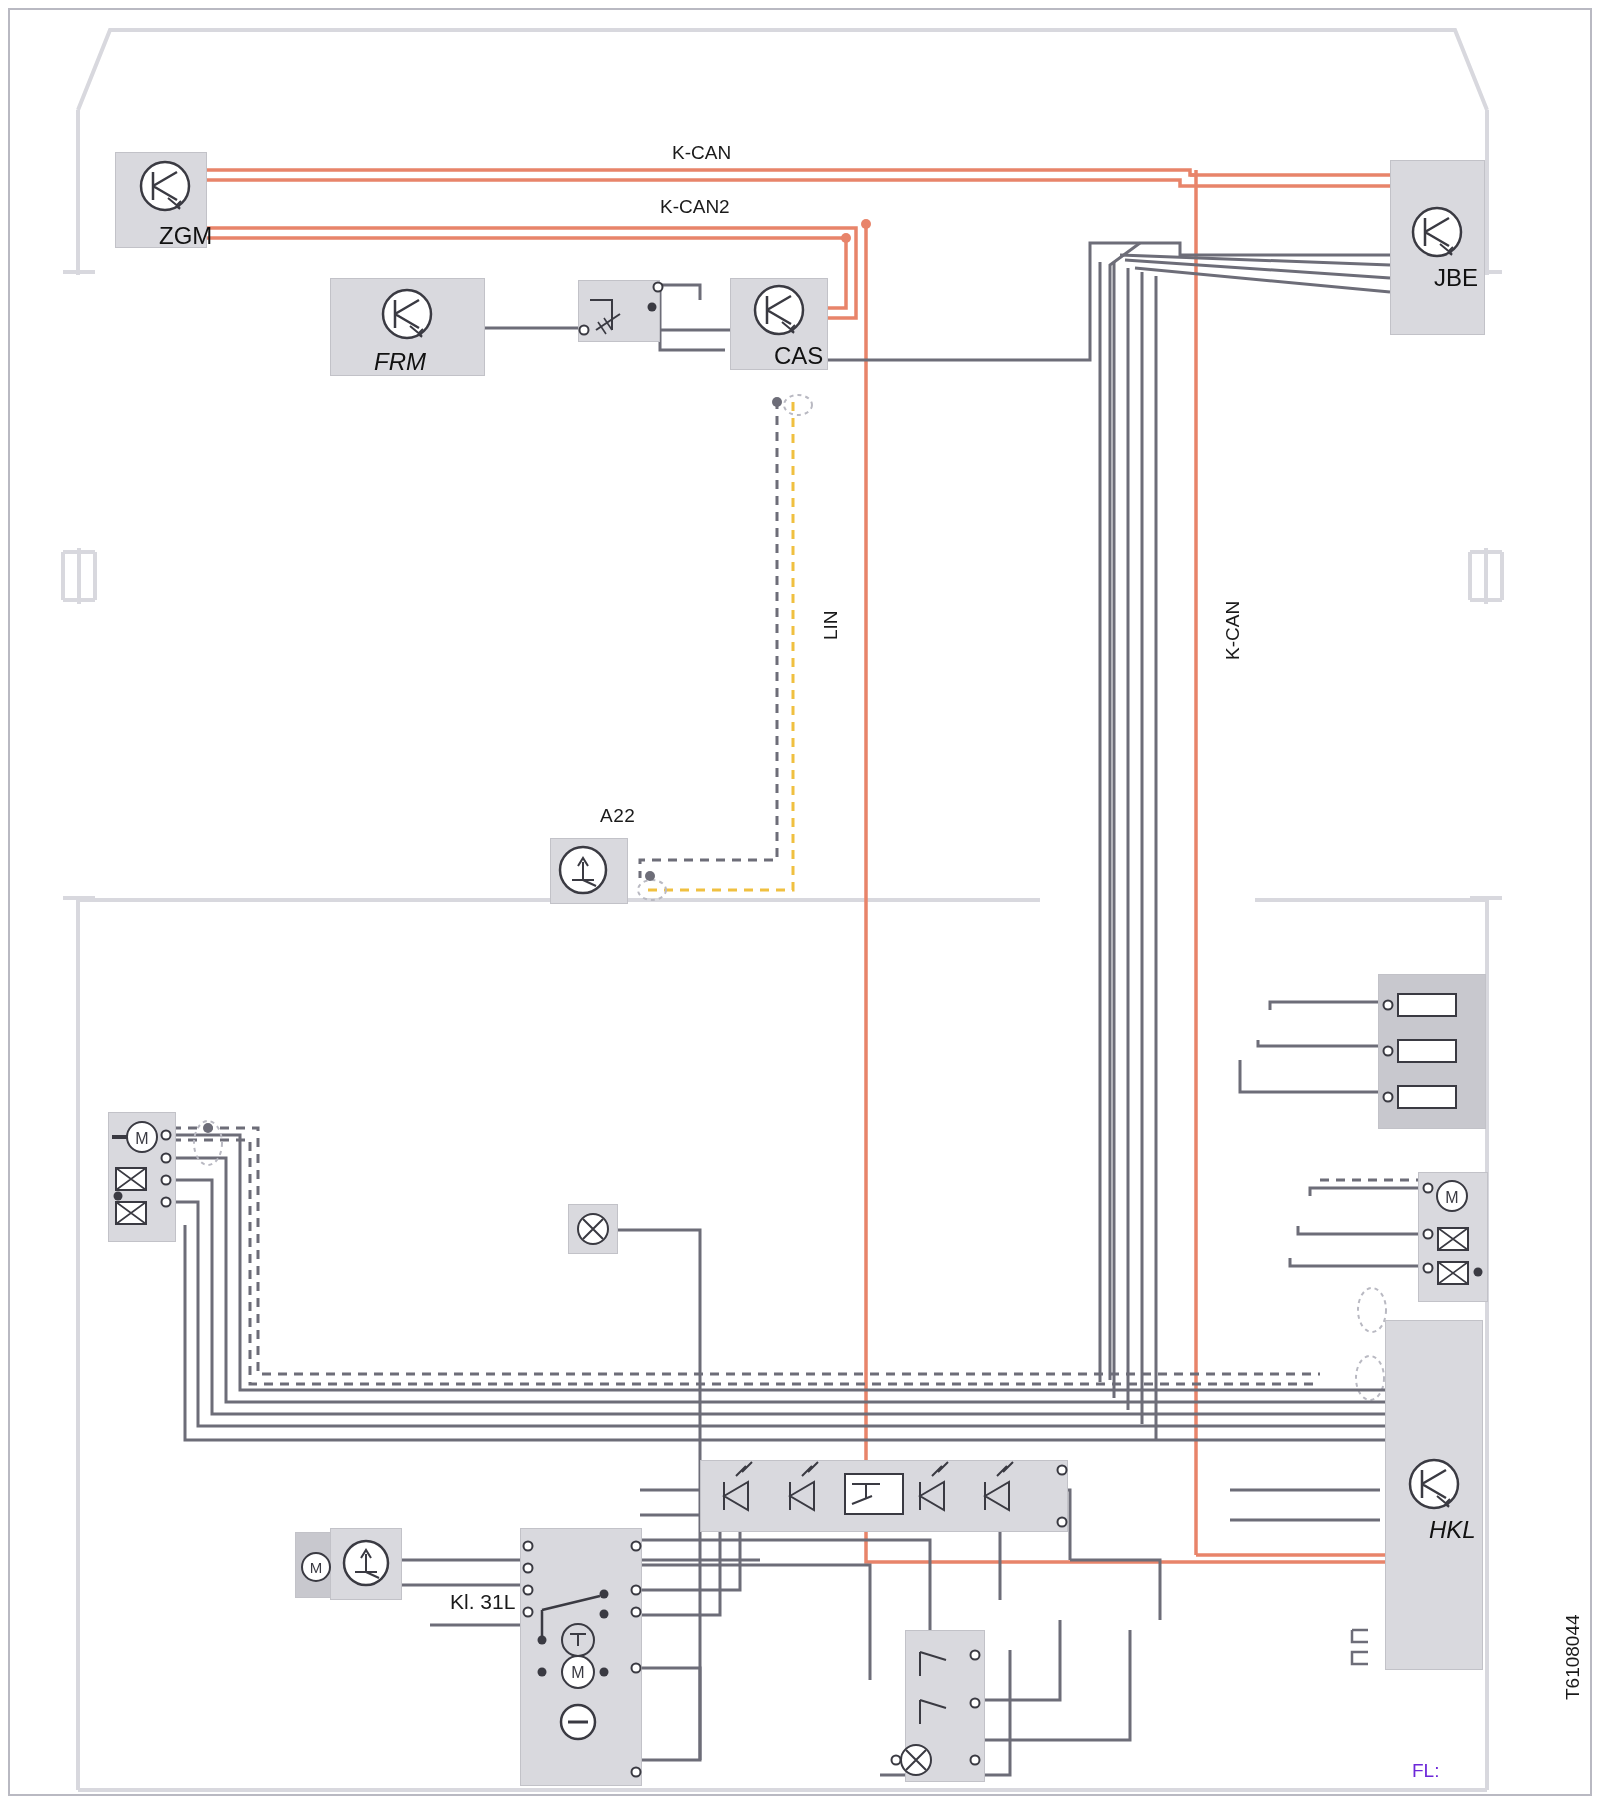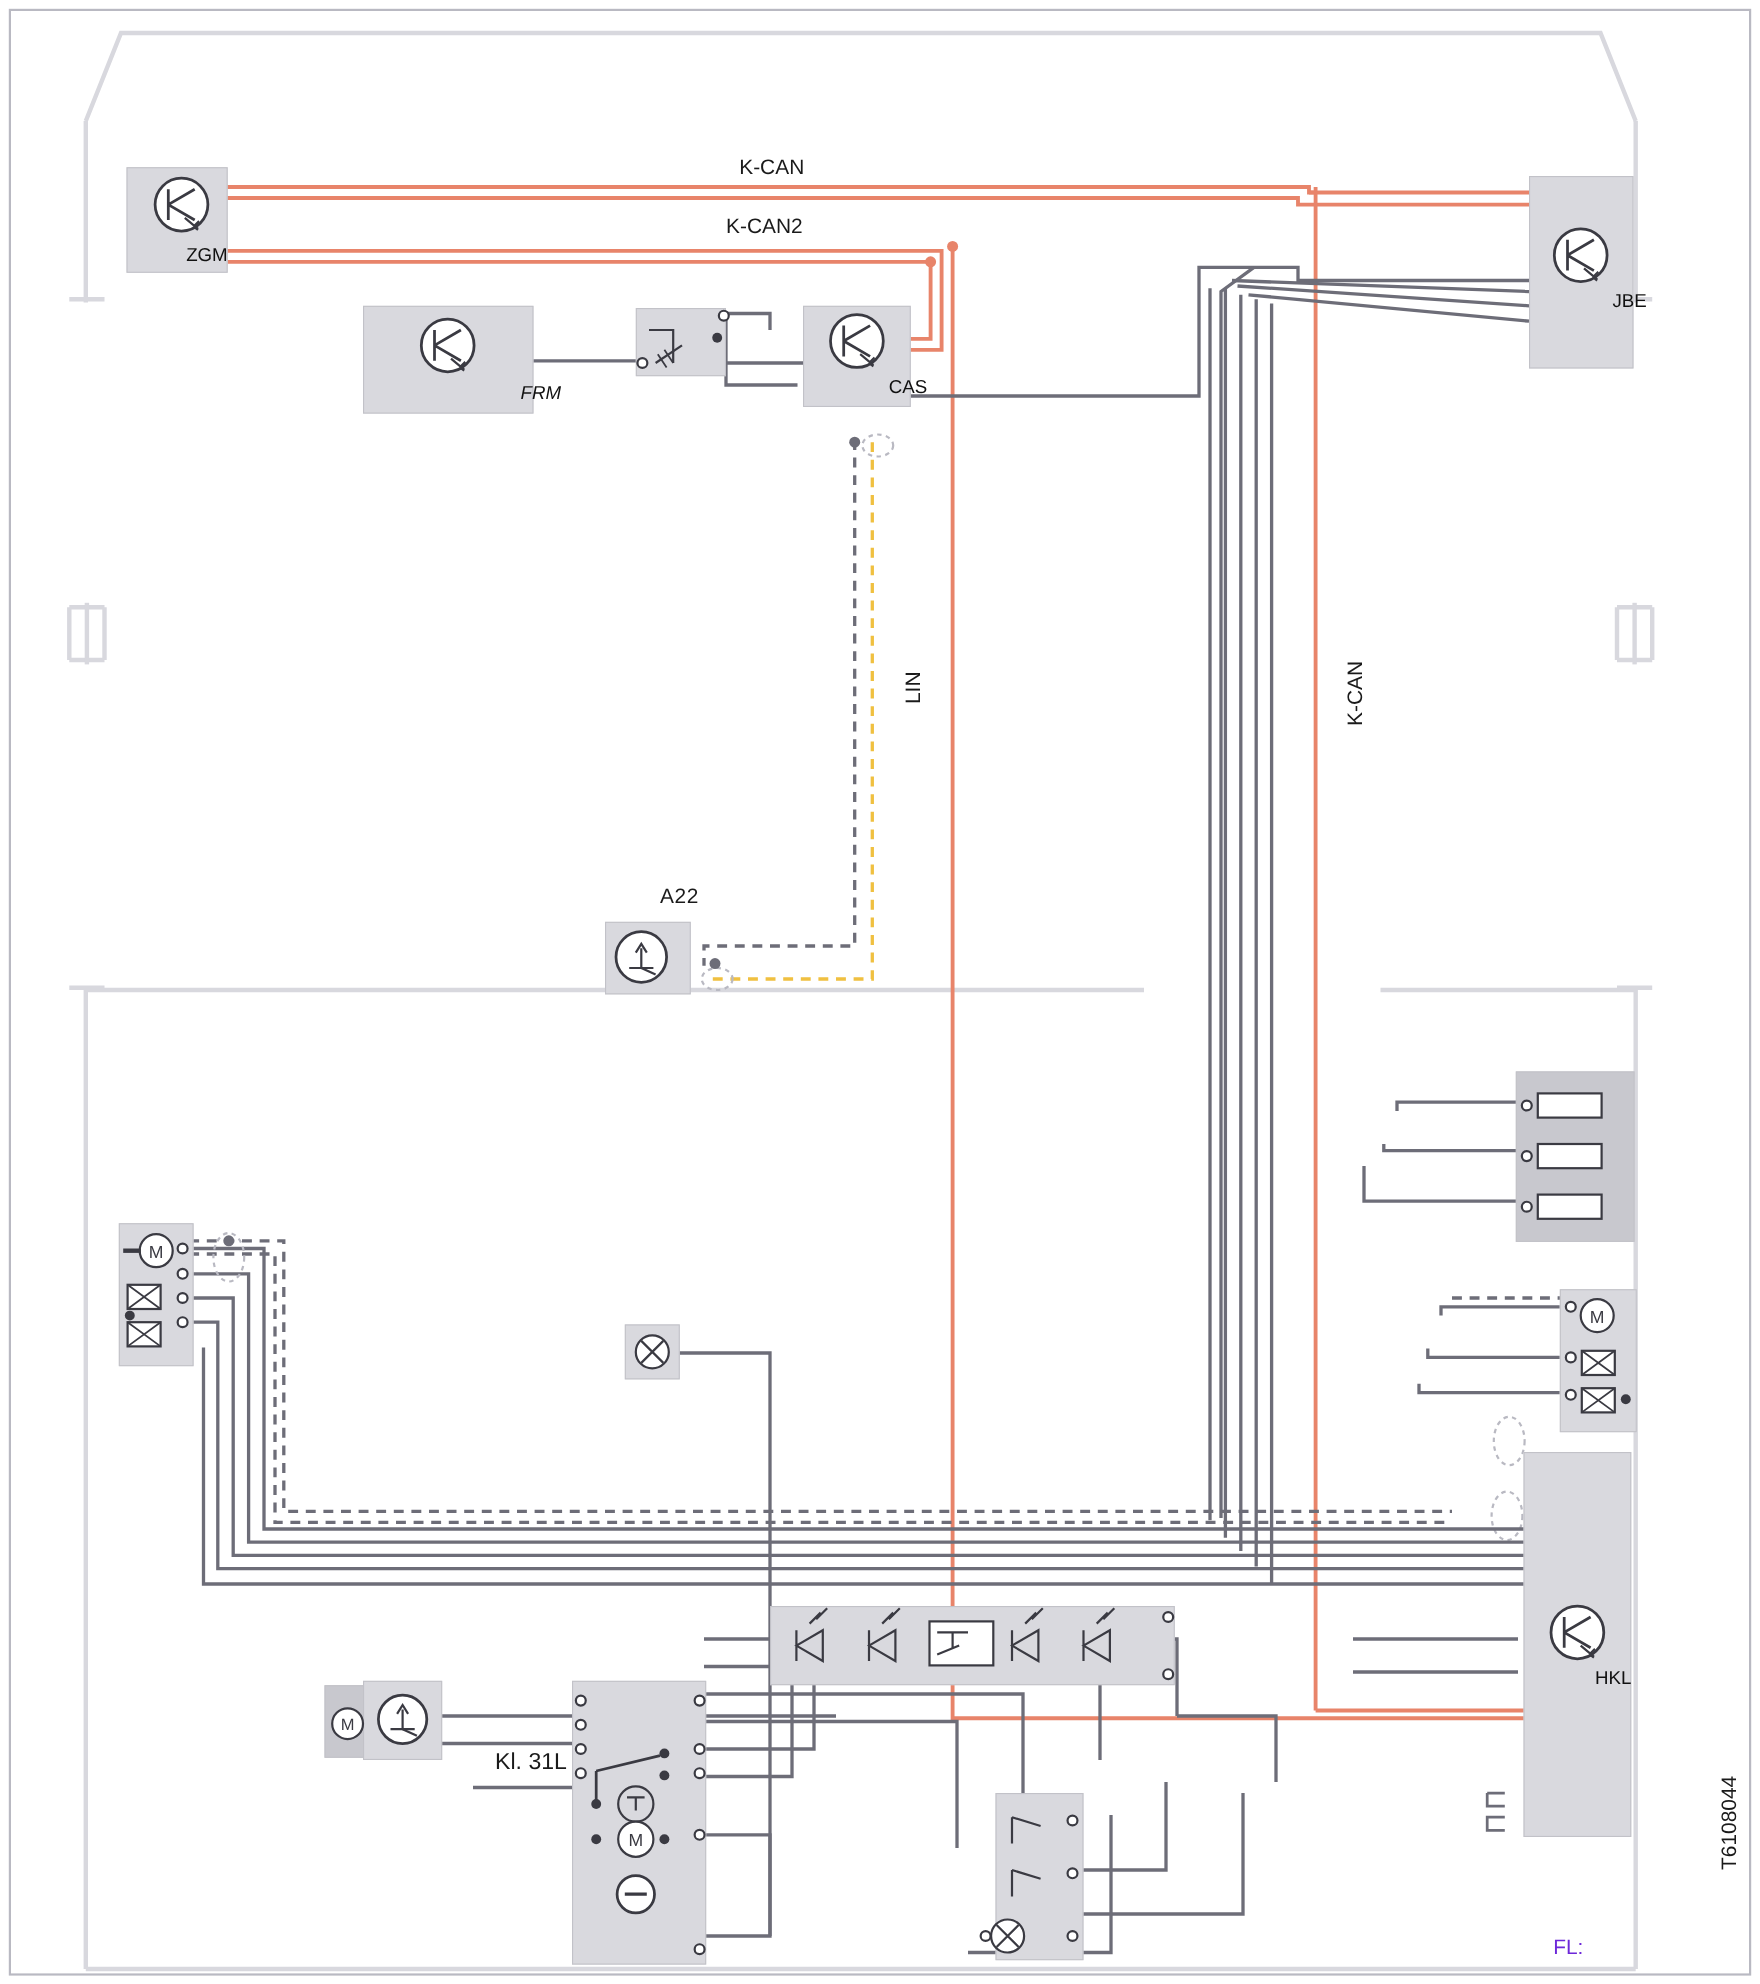--- a/index.html
+++ b/index.html
@@ -5,21 +5,21 @@
   html,body{margin:0;padding:0;background:#ffffff;}
   body{font-family:"Liberation Sans", sans-serif;}
   #root{position:relative;width:1600px;height:1804px;background:#ffffff;overflow:hidden;}
   .frame{position:absolute;left:8px;top:8px;width:1584px;height:1788px;border:2px solid #b9b9c2;background:#ffffff;box-sizing:border-box;}
   svg.layer{position:absolute;left:0;top:0;width:1600px;height:1804px;}
   .lbl{position:absolute;font-size:19px;color:#1a1a1a;white-space:nowrap;}
   .lbl.small{font-size:21px;}
   .vert{transform:rotate(-90deg);transform-origin:left top;}
   .code{position:absolute;font-size:19px;color:#1a1a1a;letter-spacing:0.5px;margin-left:40px;}
   .modbox{position:absolute;background:#d9d9de;border:1px solid #c2c2c8;box-sizing:border-box;}
-  .ecu-name{position:absolute;font-size:17px;color:#111;text-align:right;}
+  .ecu-name{position:absolute;font-size:24px;color:#111;text-align:left;padding-left:44px;}
 </style>
 </head>
 <body>
 
 <div id="root">
   <div class="frame"></div>
 
   <svg class="layer" viewBox="0 0 1600 1804">
     <defs>
       <marker id="dot" markerWidth="6" markerHeight="6" refX="3" refY="3">
@@ -221,21 +221,21 @@
     <path d="M583 880 L596 886" stroke="#3a3a42" stroke-width="2" fill="none"></path>
   </svg>
 
   <div class="modbox" style="left:1385px;top:1320px;width:98px;height:350px;"></div>
   <svg class="layer">
     <circle cx="1434" cy="1484" r="24" fill="#ffffff" stroke="#3a3a42" stroke-width="2.5"></circle>
     <path d="M1422 1470 L1422 1498 M1422 1484 L1446 1470 M1422 1484 L1446 1498" stroke="#3a3a42" stroke-width="2.5" fill="none"></path>
     <path d="M1437 1496 L1449 1506 M1445 1504 L1450 1499 M1445 1504 L1449 1507" stroke="#3a3a42" stroke-width="2" fill="none"></path>
     <path d="M1352 1630 L1368 1630 M1352 1630 L1352 1642 L1368 1642 M1368 1652 L1352 1652 L1352 1664 L1368 1664" stroke="#6d6d78" stroke-width="2.5" fill="none"></path>
   </svg>
-  <div class="ecu-name" style="left:1385px;top:1516px;width:98px;">HKL</div>
+  <div class="ecu-name" style="left:1385px;top:1516px;width:98px;font-style:italic;">HKL</div>
 
   <div class="modbox" style="left:1378px;top:974px;width:108px;height:155px;background:#c8c8ce;"></div>
   <svg class="layer">
     <g stroke="#3a3a42" stroke-width="2" fill="#ffffff">
       <rect x="1398" y="994" width="58" height="22"></rect>
       <rect x="1398" y="1040" width="58" height="22"></rect>
       <rect x="1398" y="1086" width="58" height="22"></rect>
     </g>
     <g fill="#ffffff" stroke="#3a3a42" stroke-width="2">
       <circle cx="1388" cy="1005" r="4.5"></circle>

